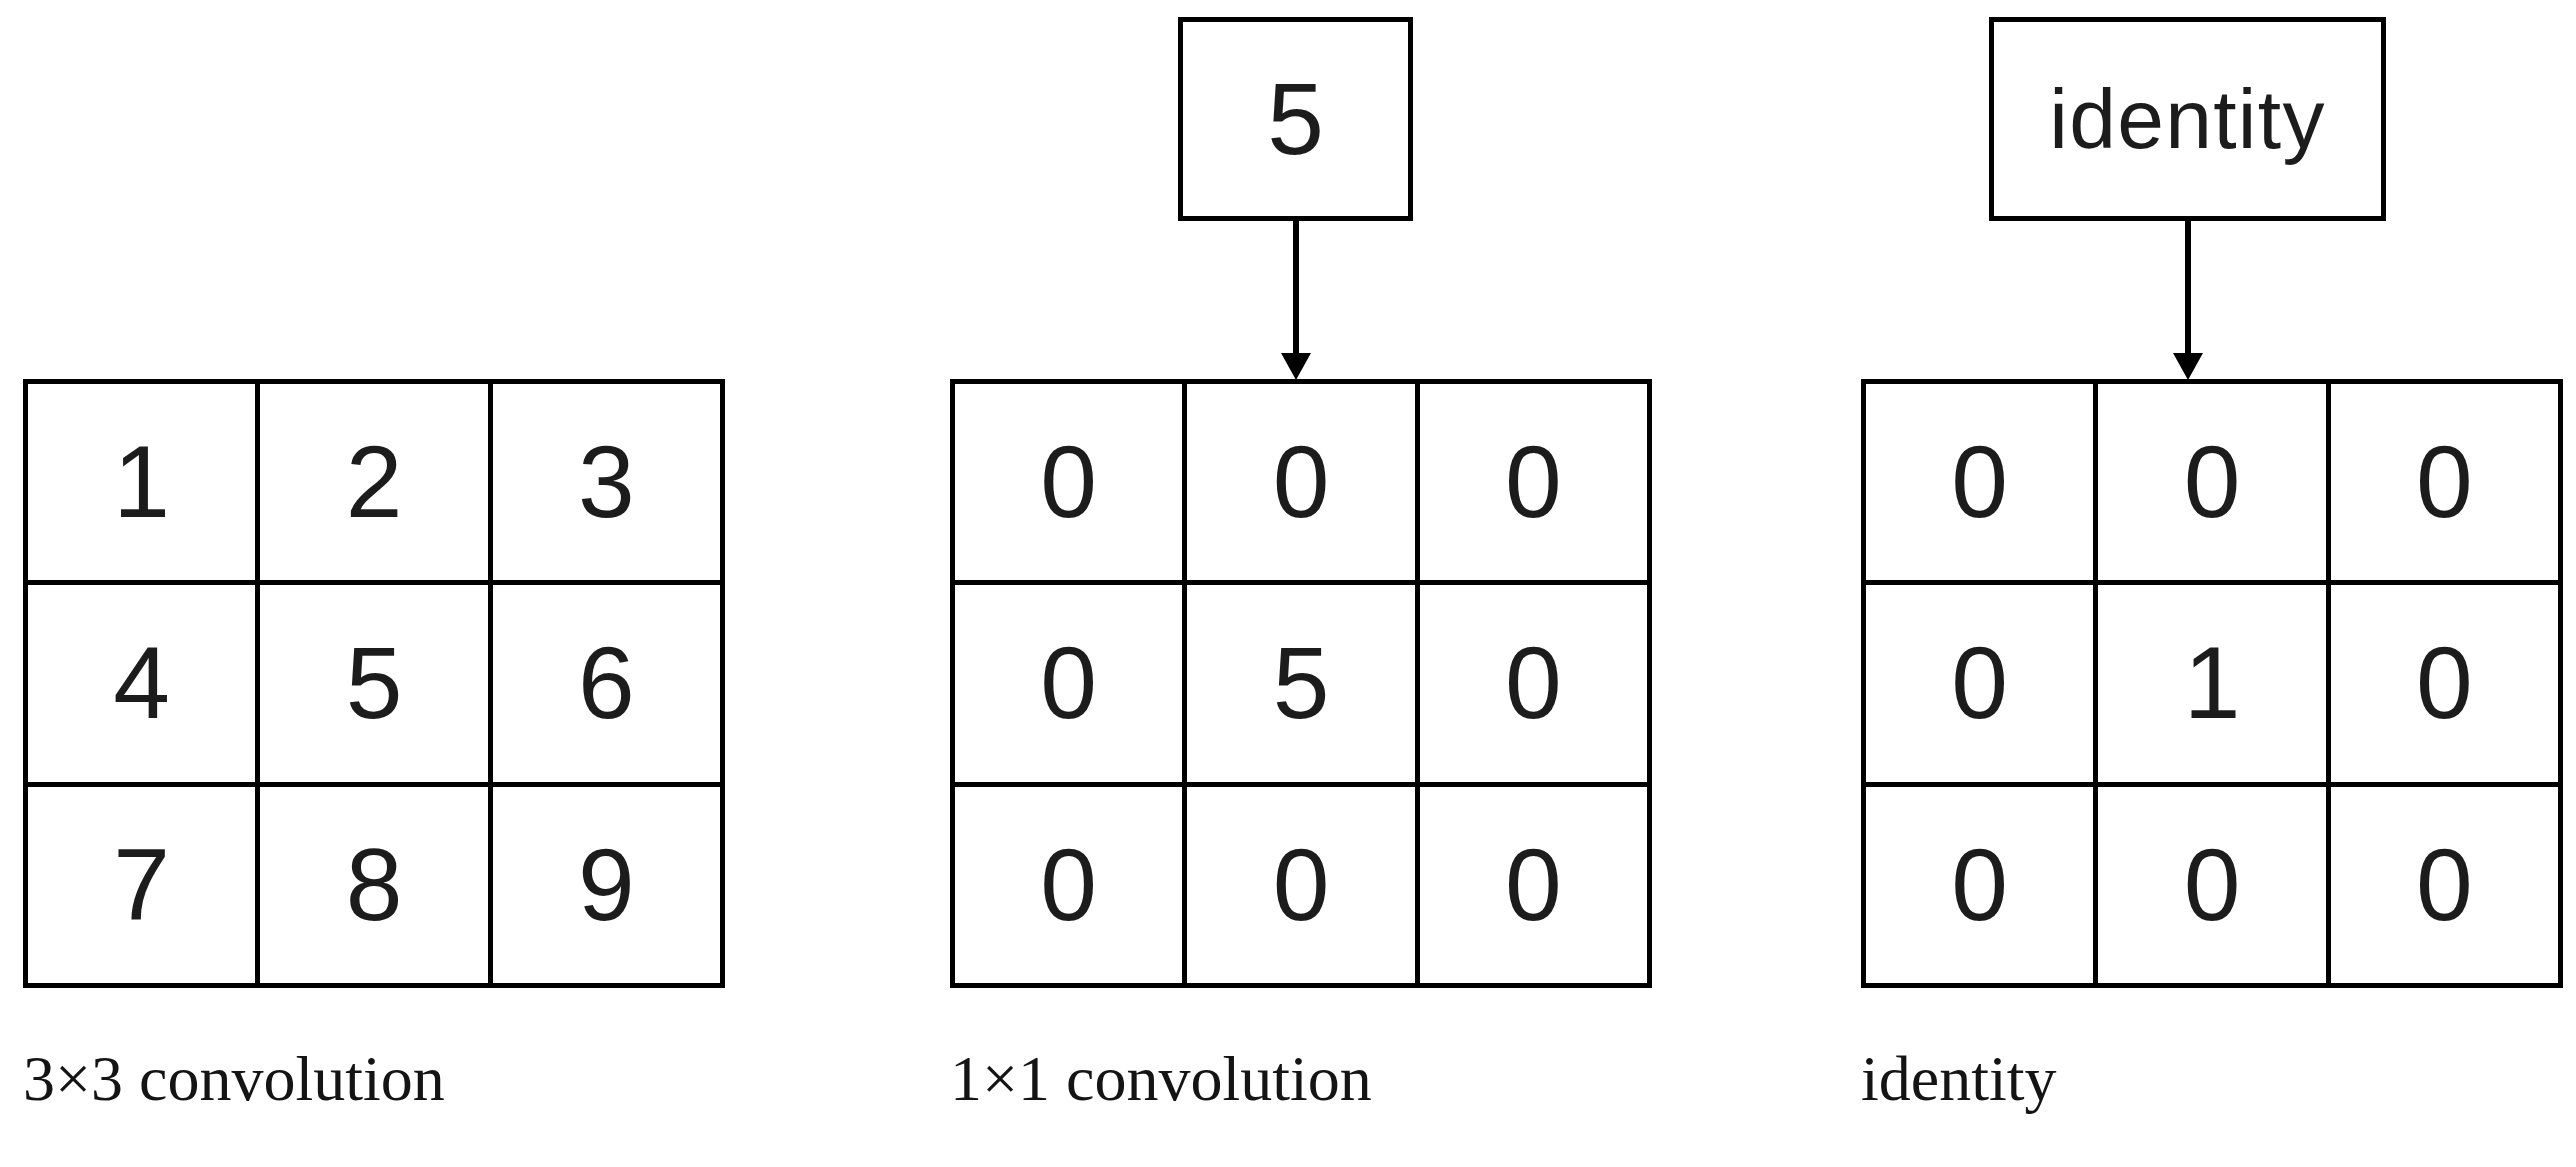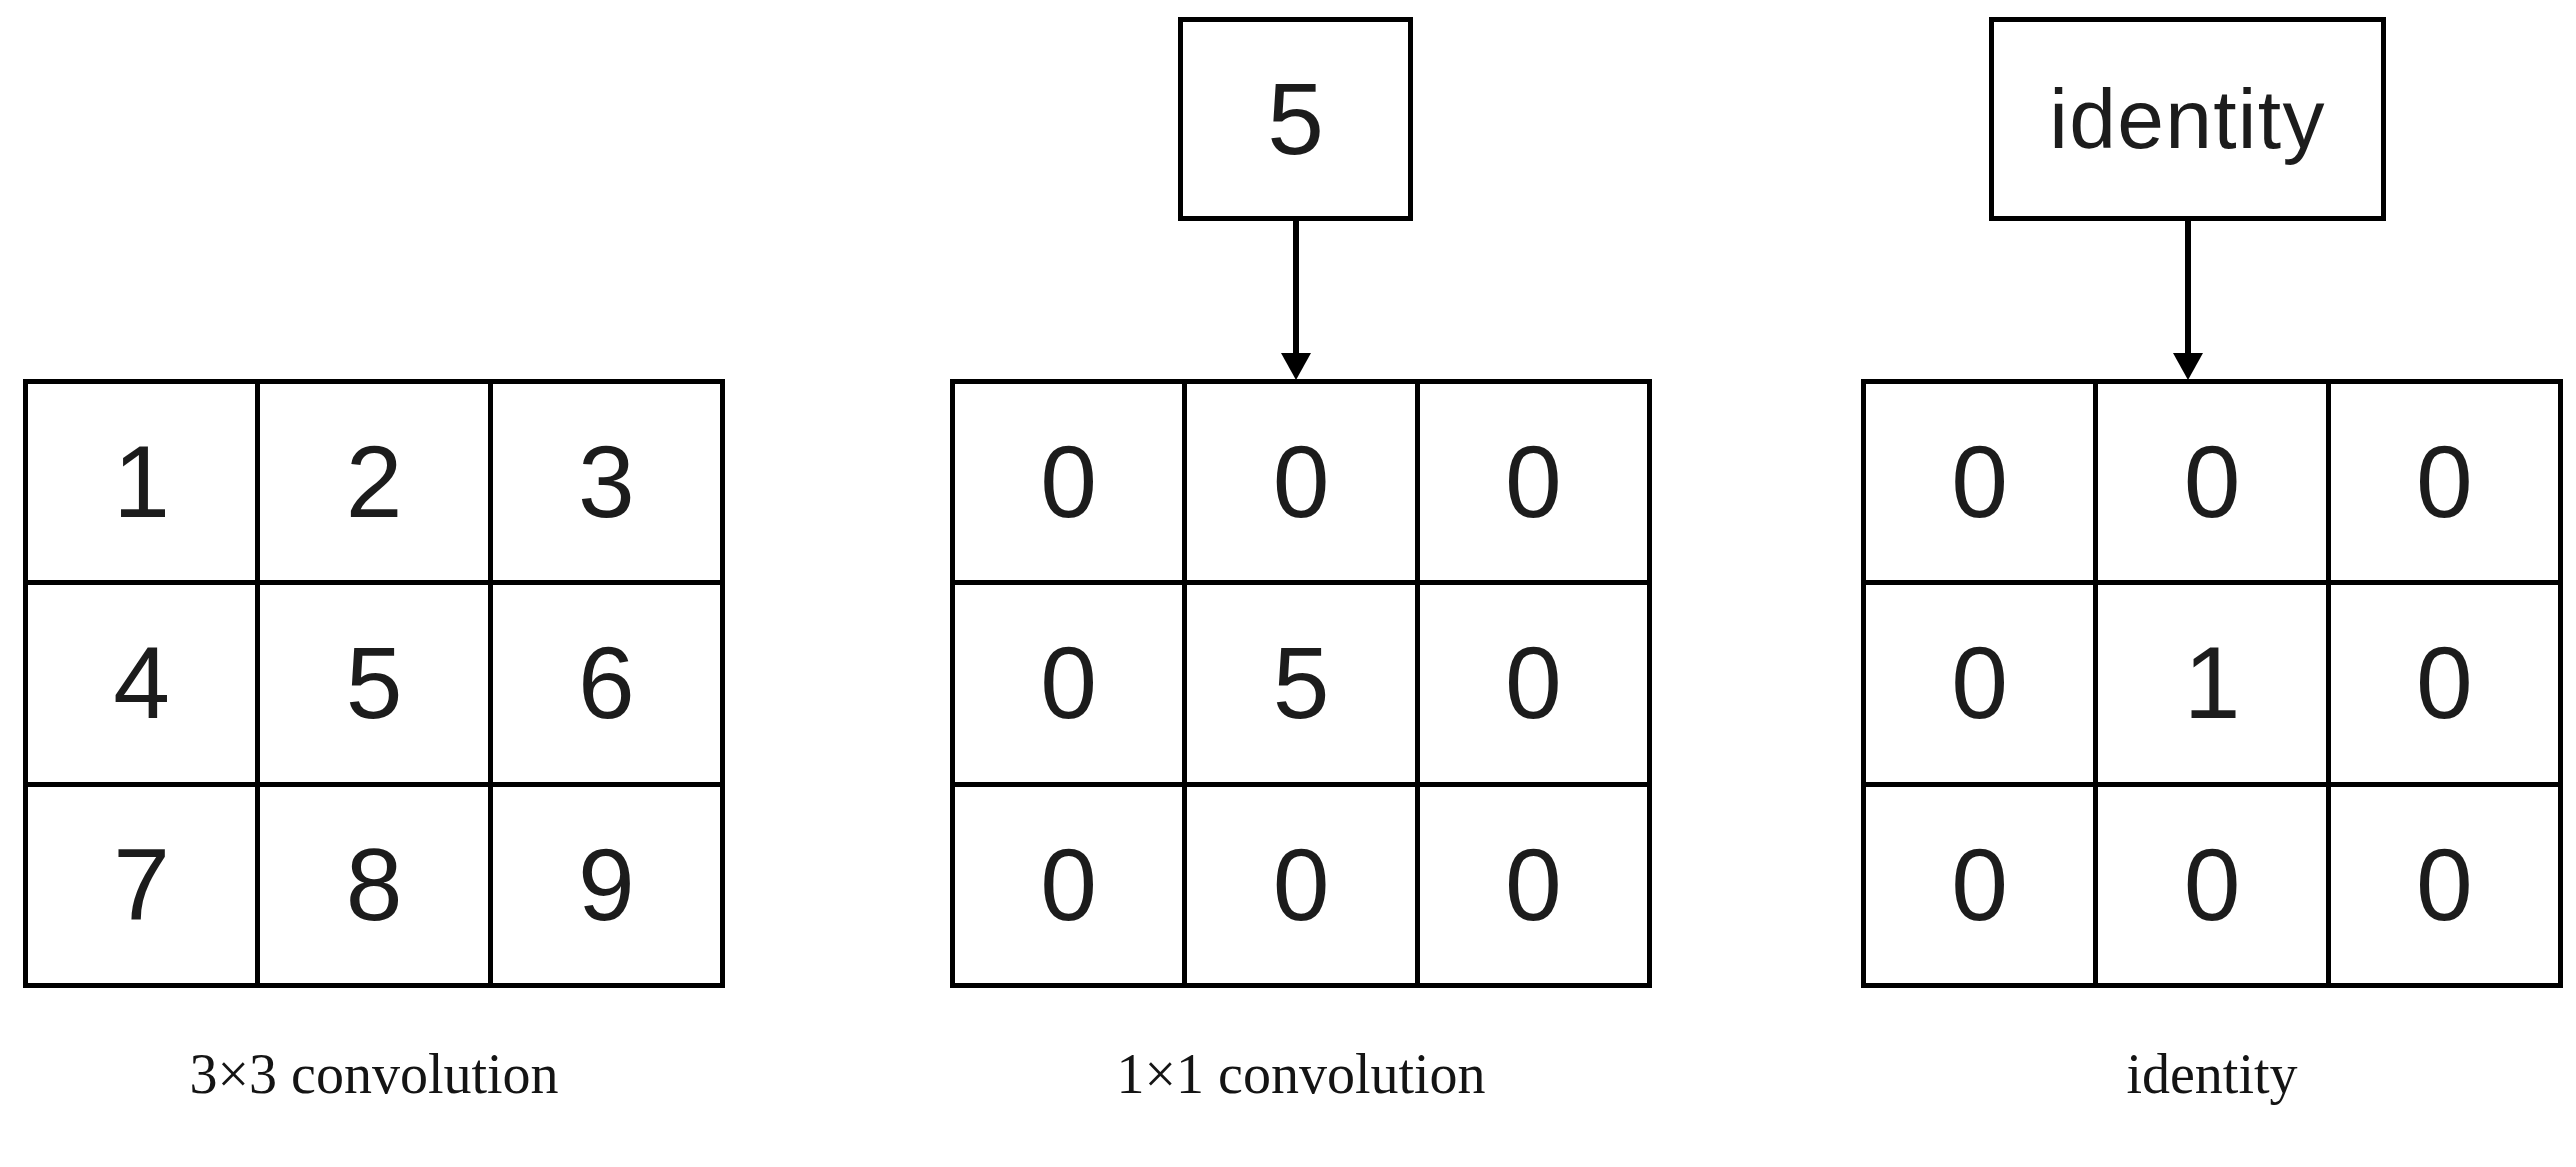--- a/index.html
+++ b/index.html
@@ -85,23 +85,22 @@
     border-left: 15.3px solid transparent;
     border-right: 15.3px solid transparent;
     border-top: 27px solid #000000;
   }
 
   .caption {
     position: absolute;
     top: 1041px;
     left: 0;
     width: 100%;
-    text-align: center;
     font-family: "Liberation Serif", serif;
-    font-size: 56px;
+    font-size: 64px;
     color: #141414;
     line-height: 1.2;
     white-space: nowrap;
   }
 </style>
 </head>
 <body>
 
 <div class="canvas">
 

